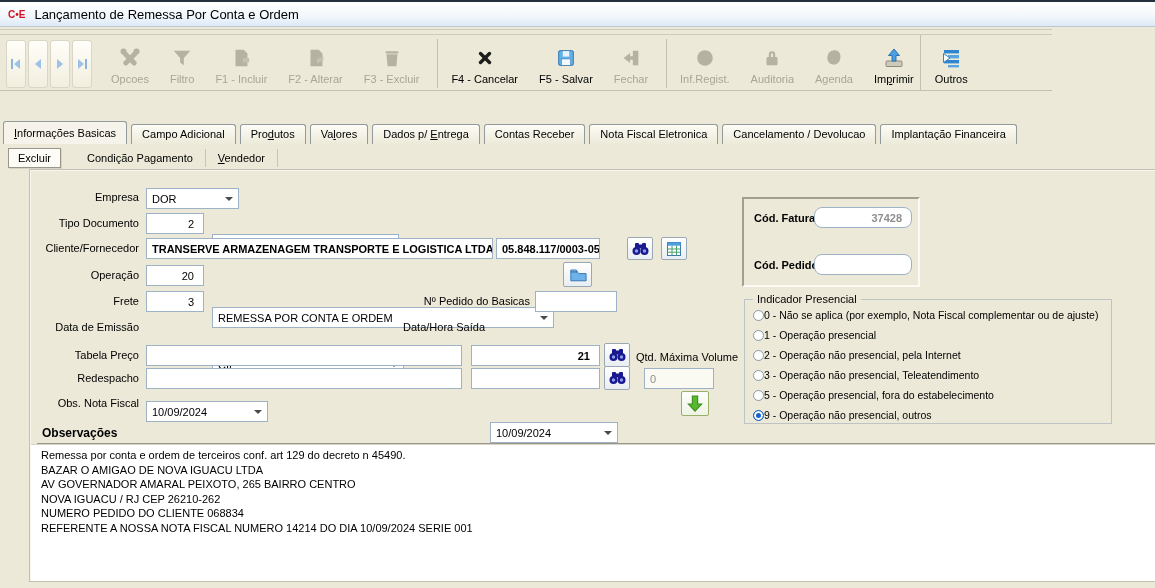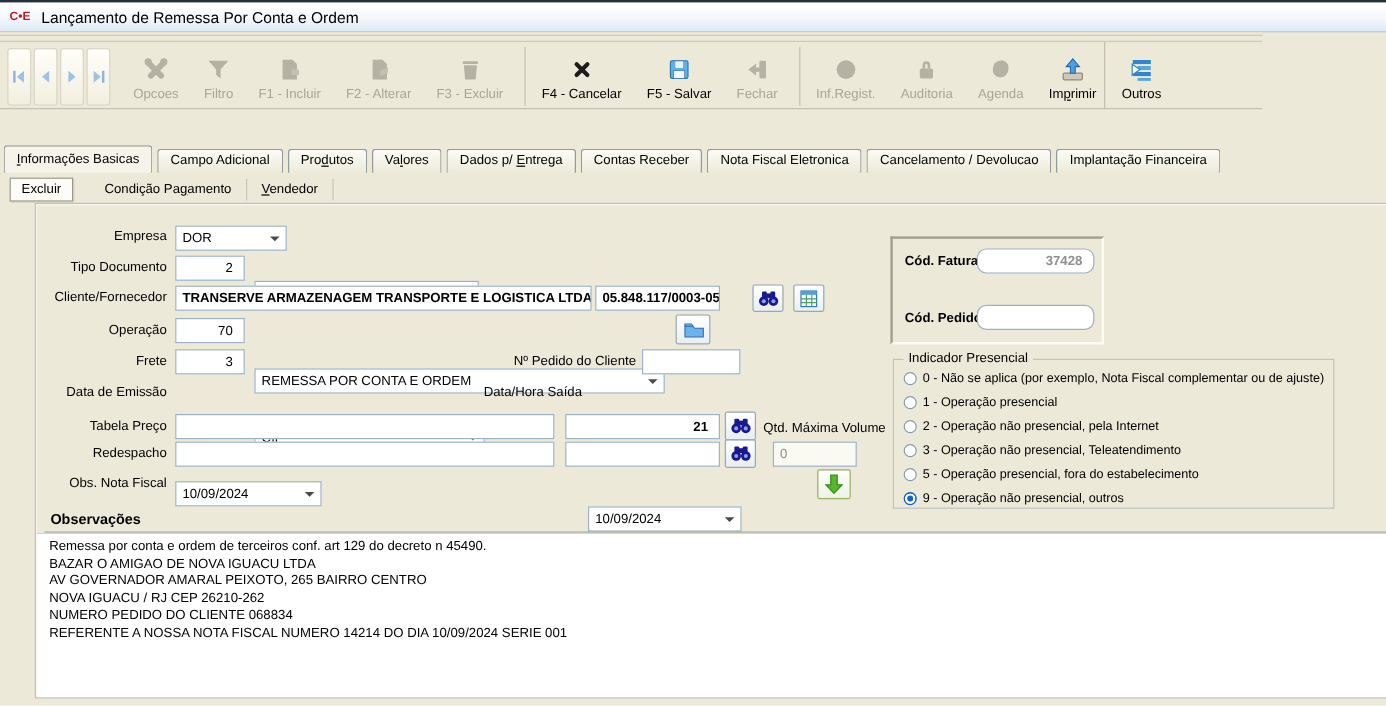--- a/index.html
+++ b/index.html
@@ -61,21 +61,21 @@
 
   
   .fatbox { position:absolute; left:712px; top:27px; width:178px; height:90px;
     border:2px solid; border-color:#a39f90 #fbfaf4 #fbfaf4 #a39f90; background:#ece9d8; }
   .fatbox .blbl { position:absolute; font-weight:bold; font-size:11px; }
   .fatbox .fld { left:70px; width:98px;border-radius:8px; }
 
   
   .grp { position:absolute; left:714px; top:129px; width:368px; height:125px; border:1px solid #bcc4c4; }
   .grp-title { position:absolute; top:-7px; left:8px; background:#ece9d8; padding:0 4px; white-space:nowrap; }
-  .radio-row { position:absolute; left:8px; display:flex; align-items:center; gap:5px; white-space:nowrap; font-size:10.5px; }
+  .radio-row { position:absolute; left:8px; display:flex; align-items:center; white-space:nowrap; font-size:10.5px; }
   .rad { width:11px; height:11px; border-radius:50%; border:1px solid #8a9aa8; background:#fff; flex:0 0 auto; }
   .rad.sel { border-color:#1464c8; background:#1464c8; box-shadow:inset 0 0 0 2px #fff; }
 
   
   .obs-title { position:absolute; left:12px; top:256px; font-weight:bold; font-size:12px; }
   .obs-line { position:absolute; left:7px; top:273px; width:1128px; border-top:1px solid #9a968a; }
   .obs-memo { position:absolute; left:1px; top:274px; width:1139px; height:137px; background:#ffffff;
     border-top:1px solid #d8d4c8; padding:3px 10px; white-space:pre-line; line-height:14.5px; font-size:11px; }
   u { text-decoration:underline; }
 </style>
@@ -310,39 +310,39 @@
     </div>
     <div class="sqbtn" style="left:631px; top:67px; width:26px; height:23px;">
       <svg width="16" height="16" viewBox="0 0 16 16">
           <rect x="1.5" y="1.5" width="13" height="13" fill="#fff" stroke="#3a7ab0"></rect>
           <rect x="1.5" y="1.5" width="13" height="3.2" fill="#4da0e0"></rect>
           <path d="M1.5 8h13M1.5 11.2h13M6 4.7v9.8M10.5 4.7v9.8" stroke="#49a06a" stroke-width="1"></path>
         </svg>
     </div>
 
     <div class="lbl" style="left:5px; top:99px; width:104px;">Operação</div>
-    <div class="fld r" style="left:116px; top:95px; width:58px;">70</div>
+    <div class="fld r" style="left:116px; top:95px; width:58px;">20</div>
     <div class="fld combo" style="left:182px; top:95px; width:342px;">
       <span>REMESSA POR CONTA E ORDEM</span>
         <span class="caret"></span>
     </div>
     <div class="sqbtn" style="left:533px; top:92px; width:29px; height:25px;">
       <svg width="18" height="15" viewBox="0 0 20 16">
           <path d="M2 5h7l2 2h8v8H2z" fill="#6db3ea" stroke="#2f6fae"></path>
           <path d="M2 5V3h6l1.5 2z" fill="#8cc6f2" stroke="#2f6fae"></path>
         </svg>
     </div>
 
     <div class="lbl" style="left:5px; top:125px; width:104px;">Frete</div>
     <div class="fld r" style="left:116px; top:121px; width:58px;">3</div>
     <div class="fld combo" style="left:182px; top:121px; width:192px;">
       <span>CIF</span>
         <span class="caret"></span>
     </div>
-    <div class="lbl" style="left:380px; top:125px; width:120px;">Nº Pedido do Cliente</div>
+    <div class="lbl" style="left:380px; top:125px; width:120px;">Nº Pedido do Basicas</div>
     <div class="fld" style="left:505px; top:121px; width:82px;"></div>
 
     <div class="lbl" style="left:5px; top:151px; width:104px;">Data de Emissão</div>
     <div class="fld combo" style="left:116px; top:147px; width:122px;">
       <span>10/09/2024</span>
         <span class="caret"></span>
     </div>
     <div class="lbl" style="left:345px; top:151px; width:110px;">Data/Hora Saída</div>
     <div class="fld combo" style="left:460px; top:147px; width:128px;">
       <span>10/09/2024</span>

